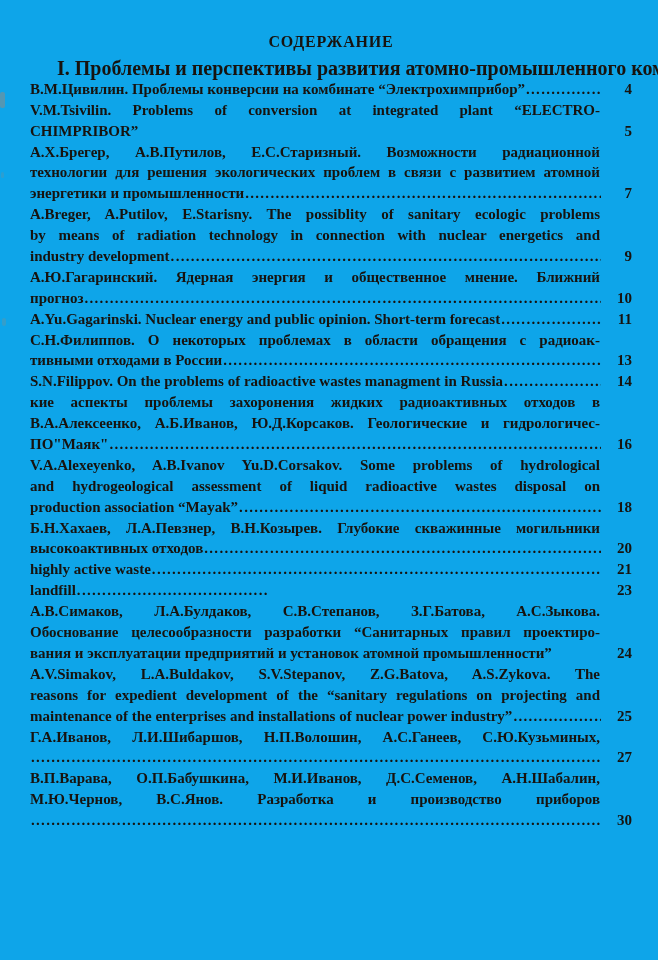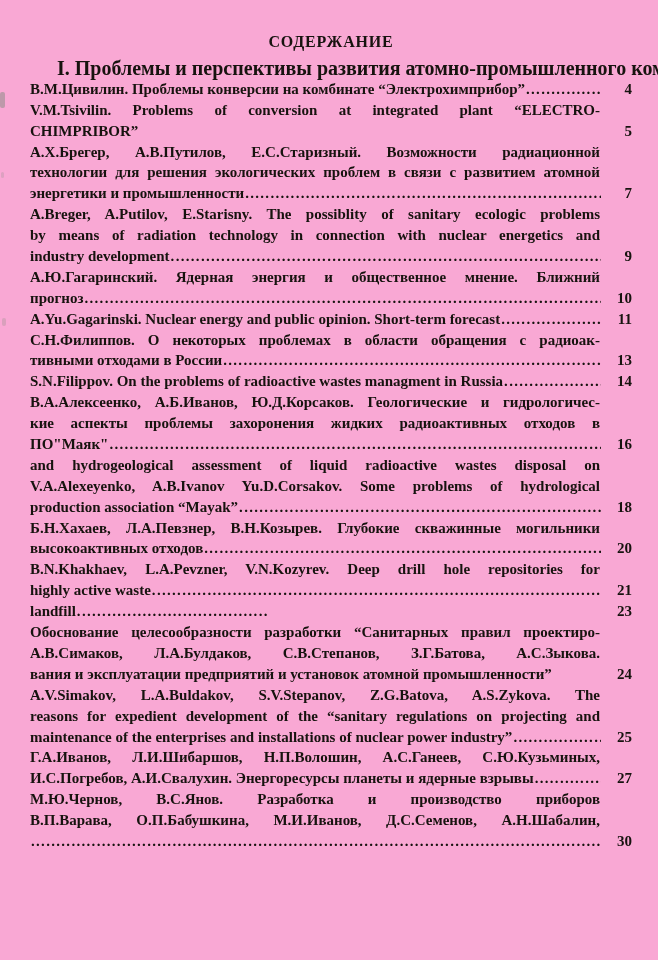--- a/index.html
+++ b/index.html
@@ -3,21 +3,21 @@
 <meta charset="utf-8">
 <style>
   * { margin: 0; padding: 0; box-sizing: border-box; }
   html, body { width: 658px; height: 960px; }
   body { background: #e8e8e4; overflow: hidden; }
 
   .page {
     position: relative;
     width: 658px;
     height: 960px;
-    background: #f9a8d4;
+    background: #0ea5e9;
     padding: 31px 26px 0 30px;
     font-family: "Liberation Serif", "DejaVu Serif", serif;
     font-weight: 700;
     color: #17130f;
     overflow: hidden;
   }
 
   .doc-title {
     width: 602px;
     text-align: center;
@@ -159,89 +159,87 @@
           </div>
         </div>
         <div class="entry">
           <div class="line last-line">
             <span class="ltext">S.N.Filippov. On the problems of radioactive wastes managment in Russia</span>
             <span class="dots">................................................................................................................................................................</span>
             <span class="pageno">14</span>
           </div>
         </div>
         <div class="entry">
+          <div class="line body-line">кие аспекты проблемы захоронения жидких радиоактивных отходов в</div>
           <div class="line body-line">В.А.Алексеенко, А.Б.Иванов, Ю.Д.Корсаков. Геологические и гидрологичес-</div>
-          <div class="line body-line">кие аспекты проблемы захоронения жидких радиоактивных отходов в</div>
           <div class="line last-line">
             <span class="ltext">ПО"Маяк"</span>
             <span class="dots">................................................................................................................................................................</span>
             <span class="pageno">16</span>
           </div>
         </div>
         <div class="entry">
+          <div class="line body-line">V.A.Alexeyenko, A.B.Ivanov Yu.D.Corsakov. Some problems of hydrological</div>
           <div class="line body-line">and hydrogeological assessment of liquid radioactive wastes disposal on</div>
-          <div class="line body-line">V.A.Alexeyenko, A.B.Ivanov Yu.D.Corsakov. Some problems of hydrological</div>
           <div class="line last-line">
             <span class="ltext">production association “Mayak”</span>
             <span class="dots">................................................................................................................................................................</span>
             <span class="pageno">18</span>
           </div>
         </div>
         <div class="entry">
           <div class="line body-line">Б.Н.Хахаев, Л.А.Певзнер, В.Н.Козырев. Глубокие скважинные могильники</div>
           <div class="line last-line">
             <span class="ltext">высокоактивных отходов</span>
             <span class="dots">................................................................................................................................................................</span>
             <span class="pageno">20</span>
           </div>
         </div>
         <div class="entry">
-          <div class="line body-line">B.N.Khakhaev, L.A.Pevzner, V.N.Kozyrev. Deep drill hole repositories for</div>
           <div class="line last-line">
             <span class="ltext">highly active waste</span>
             <span class="dots">................................................................................................................................................................</span>
             <span class="pageno">21</span>
           </div>
         </div>
         <div class="entry">
           <div class="line last-line">
             <span class="ltext">landfill</span>
             <span class="dots dots-partial">................................................................................................................................................................</span>
             <span class="pageno">23</span>
           </div>
         </div>
         <div class="entry">
+          <div class="line body-line">А.В.Симаков, Л.А.Булдаков, С.В.Степанов, З.Г.Батова, А.С.Зыкова.</div>
           <div class="line body-line">Обоснование целесообразности разработки “Санитарных правил проектиро-</div>
-          <div class="line body-line">А.В.Симаков, Л.А.Булдаков, С.В.Степанов, З.Г.Батова, А.С.Зыкова.</div>
           <div class="line last-line">
             <span class="ltext">вания и эксплуатации предприятий и установок атомной промышленности”</span>
             <span class="dots dots-none"></span>
             <span class="pageno">24</span>
           </div>
         </div>
         <div class="entry">
           <div class="line body-line">A.V.Simakov, L.A.Buldakov, S.V.Stepanov, Z.G.Batova, A.S.Zykova. The</div>
           <div class="line body-line">reasons for expedient development of the “sanitary regulations on projecting and</div>
           <div class="line last-line">
             <span class="ltext">maintenance of the enterprises and installations of nuclear power industry”</span>
             <span class="dots">................................................................................................................................................................</span>
             <span class="pageno">25</span>
           </div>
         </div>
         <div class="entry">
           <div class="line body-line">Г.А.Иванов, Л.И.Шибаршов, Н.П.Волошин, А.С.Ганеев, С.Ю.Кузьминых,</div>
           <div class="line last-line">
-            <span class="ltext">И.С.Погребов, А.И.Свалухин. Энергоресурсы планеты и ядерные взрывы</span>
             <span class="dots">................................................................................................................................................................</span>
             <span class="pageno">27</span>
           </div>
         </div>
         <div class="entry">
+          <div class="line body-line">В.П.Варава, О.П.Бабушкина, М.И.Иванов, Д.С.Семенов, А.Н.Шабалин,</div>
           <div class="line body-line">М.Ю.Чернов, В.С.Янов. Разработка и производство приборов</div>
-          <div class="line body-line">В.П.Варава, О.П.Бабушкина, М.И.Иванов, Д.С.Семенов, А.Н.Шабалин,</div>
           <div class="line last-line">
             <span class="dots">................................................................................................................................................................</span>
             <span class="pageno">30</span>
           </div>
         </div>
       </div>
   </div>
 </div>
 
 </body></html>

